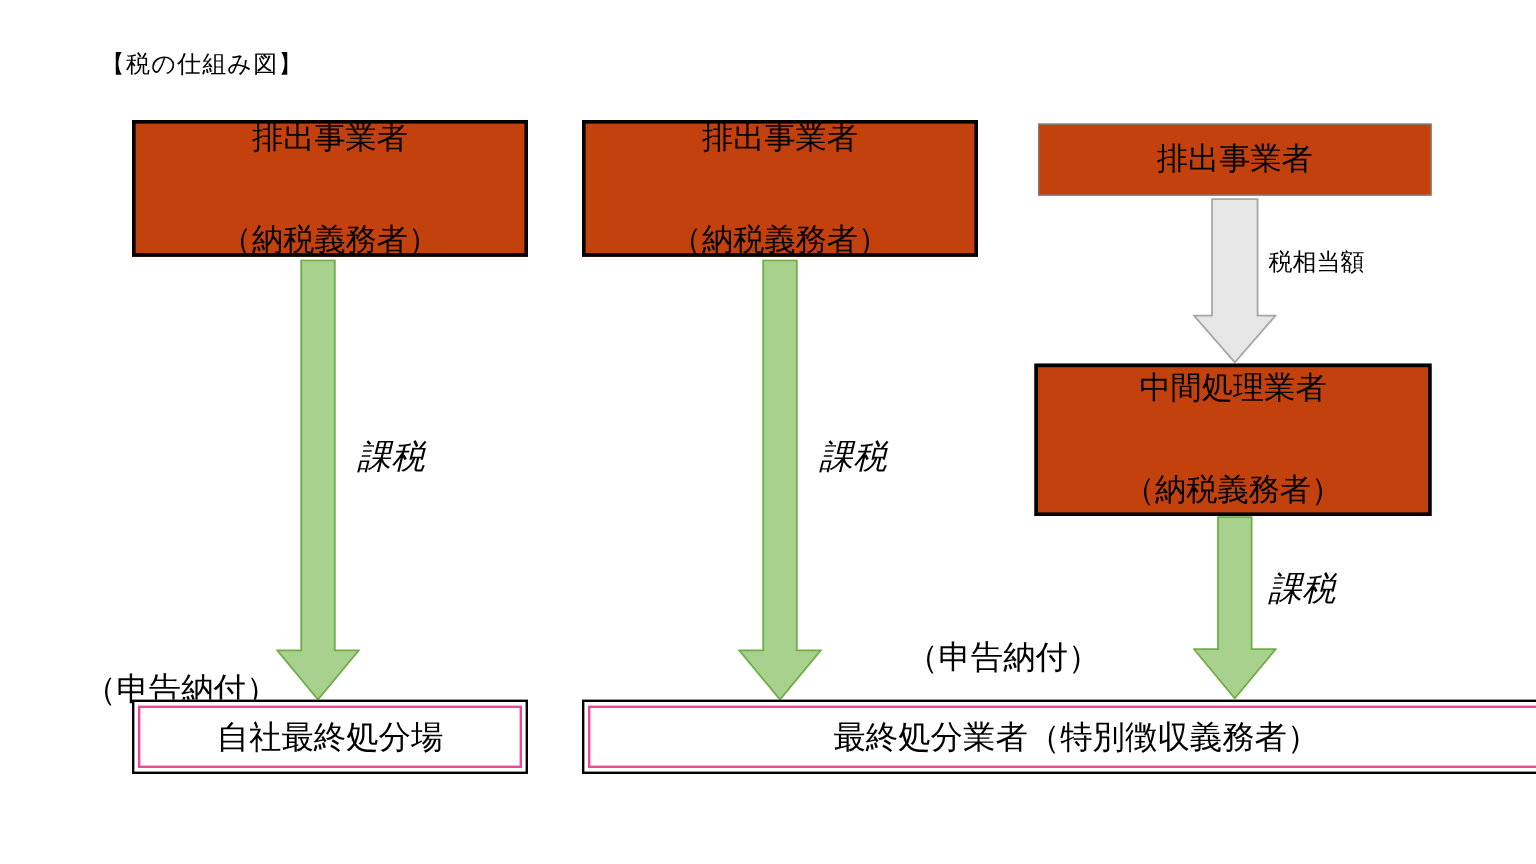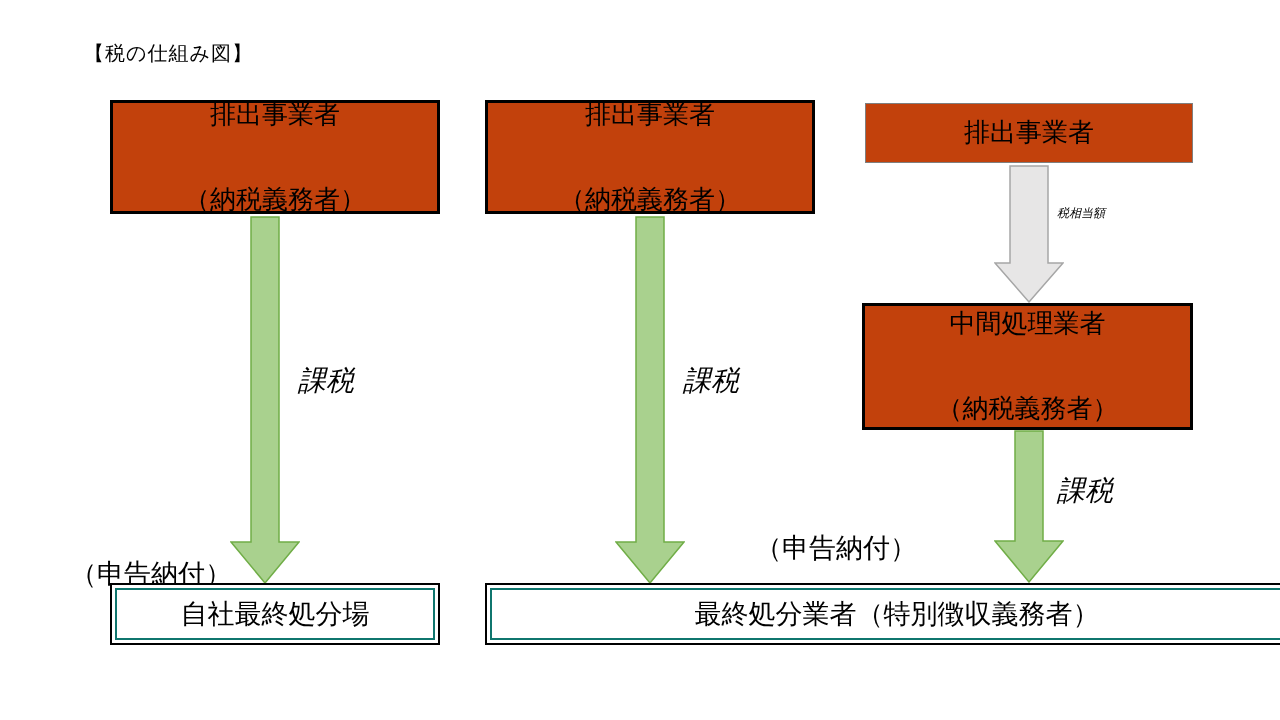--- a/index.html
+++ b/index.html
@@ -41,21 +41,21 @@
   .thin  { border: 1px solid #7f7f7f; }
   .dbox {
     position: absolute;
     box-sizing: border-box;
     border: 2px solid #000000;
     background: #ffffff;
     padding: 3px;
   }
   .dbox-inner {
     box-sizing: border-box;
-    border: 2px solid #0f766e;
+    border: 2px solid #ec4899;
     width: 100%;
     height: 100%;
     display: flex;
     align-items: center;
     justify-content: center;
     text-align: center;
     font-size: 27px;
     white-space: nowrap;
   }
   .arrow-svg {
@@ -63,23 +63,22 @@
     display: block;
   }
   .flow-label {
     position: absolute;
     font-size: 28px;
     white-space: nowrap;
     font-style: italic;
   }
   .small-label {
     position: absolute;
-    font-size: 12px;
+    font-size: 20px;
     white-space: nowrap;
-    font-style: italic;
   }
   .method-label {
     position: absolute;
     font-size: 27px;
     white-space: nowrap;
   }
 </style>
 </head>
 <body>
 

